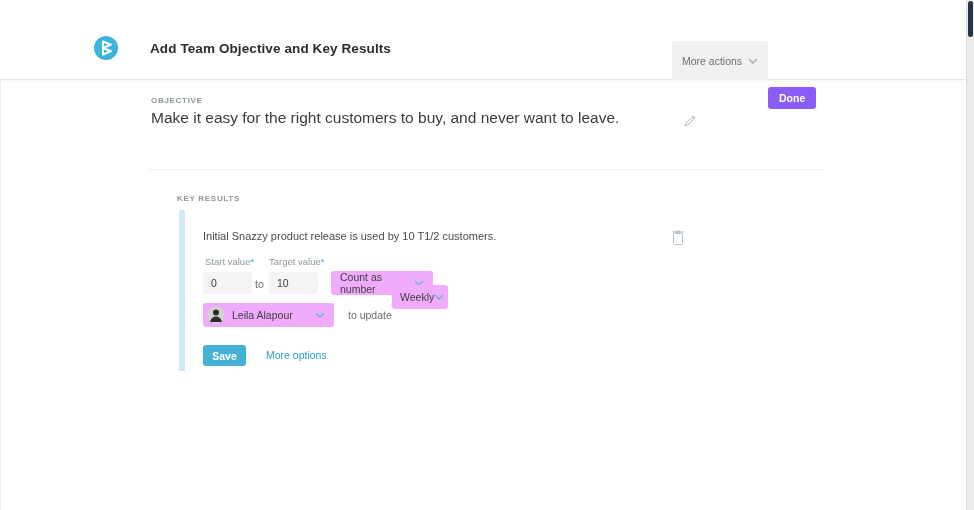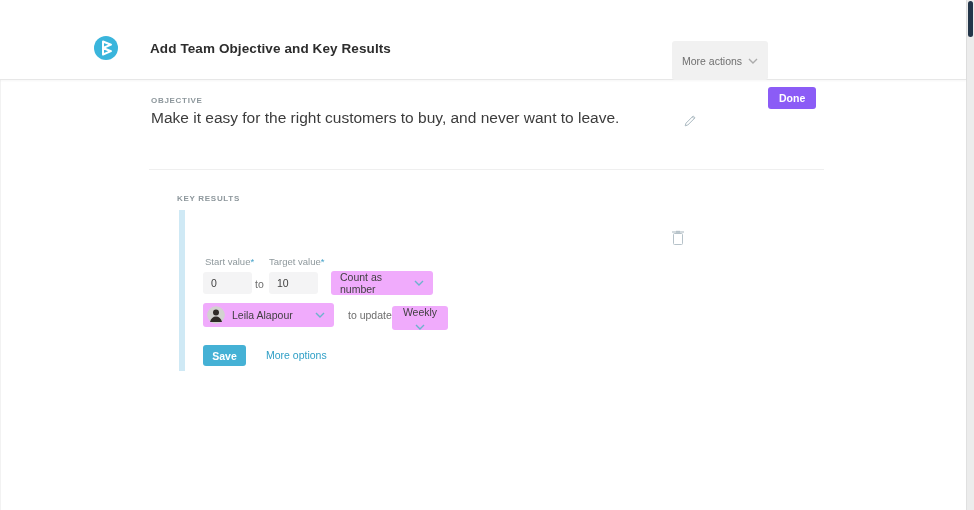--- a/index.html
+++ b/index.html
@@ -101,21 +101,21 @@
   .input-target { left: 84px; }
   .to-text { position: absolute; left: 70px; top: 68px; font-size: 10.5px; color: #6d6d6d; }
 
   .select-box {
     position: absolute; background: #f0abfc; border-radius: 3px;
     display: flex; align-items: center; font-size: 10.5px; color: #3f3f3f;
     cursor: pointer;
   }
   .select-metric { left: 146px; top: 61px; width: 102px; height: 24px; padding: 0 9px; justify-content: space-between; }
   .select-owner  { left: 18px;  top: 93px; width: 131px; height: 24px; padding: 0 9px 0 4px; }
-  .select-freq   { left: 207px; top: 96px; width: 56px;  height: 24px; padding: 0 8px; justify-content: space-between; flex-direction: column; }
+  .select-freq   { left: 207px; top: 75px; width: 56px;  height: 24px; padding: 0 8px; justify-content: space-between; }
 
   .chevron { width: 10px; height: 6px; flex: 0 0 auto; }
   .avatar { width: 18px; height: 18px; border-radius: 50%; overflow: hidden; flex: 0 0 auto; margin-right: 7px; }
   .owner-name { flex: 1; }
   .update-text { position: absolute; left: 163px; top: 99px; font-size: 10.5px; color: #6d6d6d; }
 
   .btn-save {
     position: absolute; left: 18px; top: 135px; width: 43px; height: 21px;
     background: #45b1d5; border: none; border-radius: 3px;
     font-size: 10.5px; font-weight: bold; color: #ffffff;
@@ -155,20 +155,21 @@
       <path d="M2.2 12.8 L3 10.2 L10.2 3 L12 4.8 L4.8 12 L2.2 12.8 Z M9.3 3.9 L11.1 5.7" fill="none" stroke="#a9b8c0" stroke-width="1" stroke-linejoin="round"></path>
     </svg>
   </div>
 
   <div class="divider"></div>
 
   <div class="section-label keyresults-label">KEY RESULTS</div>
 
   <div class="kr-card">
 
+    <div class="kr-desc">Initial Snazzy product release is used by 10 T1/2 customers.</div>
 
     <div class="trash-icon">
       <svg width="14" height="17" viewBox="0 0 14 17">
         <rect x="2.5" y="4.5" width="9" height="11" rx="1" fill="none" stroke="#b6c2c9" stroke-width="1"></rect>
         <line x1="1" y1="3" x2="13" y2="3" stroke="#b6c2c9" stroke-width="1.2"></line>
         <line x1="5" y1="2.8" x2="9" y2="2.8" stroke="#b6c2c9" stroke-width="2"></line>
       </svg>
     </div>
 
     <div class="field-label label-start"><span>Start value</span><span class="required-star">*</span></div>

